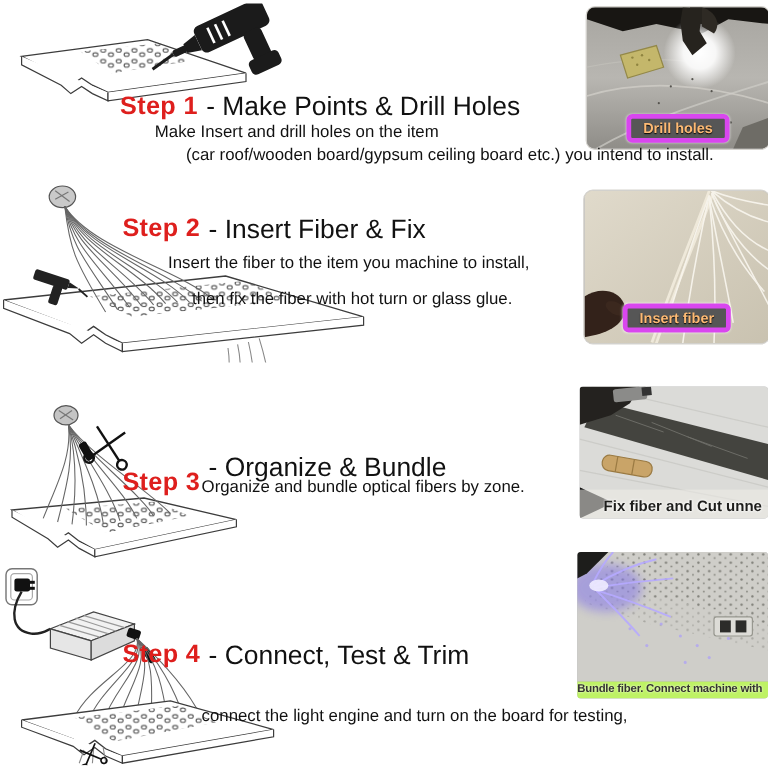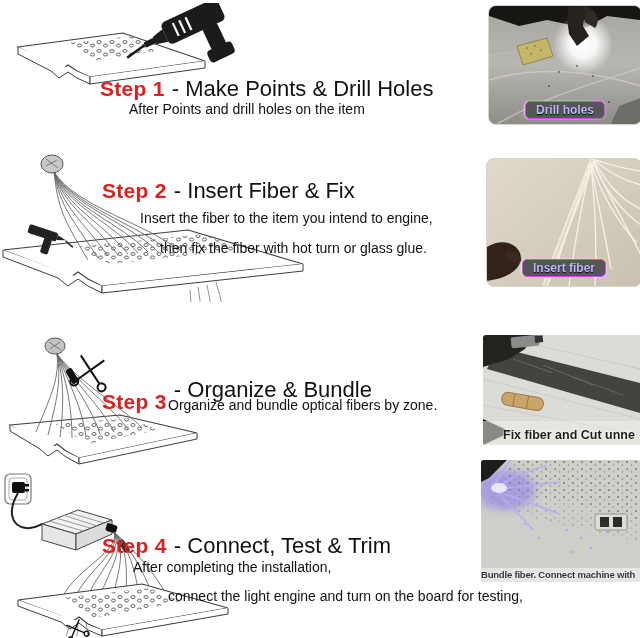--- a/index.html
+++ b/index.html
@@ -8,26 +8,26 @@
   svg.illus{position:absolute;z-index:1;}
   .step-head{position:absolute;z-index:2;display:flex;align-items:center;gap:7px;white-space:nowrap;}
   .step-label{font-size:21px;font-weight:700;color:#de1f1d;letter-spacing:.3px;}
   .step-title{font-size:22px;font-weight:400;color:#111;}
   .step-line{position:absolute;z-index:2;font-size:14px;color:#111;white-space:nowrap;}
   .photo{position:absolute;overflow:hidden;background:#bbb;}
   .photo svg{display:block;}
   .ph-round{border-radius:8px;border:1px solid #d5d3ce;}
   .ph-soft{border-radius:3px;}
   .badge{position:absolute;left:50%;transform:translateX(-50%);bottom:5px;
-         background:#565656;border:1px solid #d946ef;border-radius:5px;color:#c4b5fd;
+         background:#565656;border:4px solid #d946ef;border-radius:5px;color:#fdba74;
          font-size:12px;font-weight:700;padding:1px 10px;white-space:nowrap;
          text-shadow:0 1px 1px #000;box-shadow:0 0 2px rgba(255,255,255,.65);}
   .cap-overlay{position:absolute;left:20px;right:0;bottom:3px;font-size:12.5px;font-weight:700;
          color:#1d1d1b;white-space:nowrap;overflow:hidden;text-shadow:0 0 3px #fff,0 0 2px #fff;}
-  .cap-strip{position:absolute;left:0;right:0;bottom:0;height:14px;background:#e5e5e5;
+  .cap-strip{position:absolute;left:0;right:0;bottom:0;height:14px;background:#bef264;
          color:#35352f;font-size:9.5px;font-weight:700;letter-spacing:-.2px;line-height:14px;
          white-space:nowrap;overflow:hidden;text-shadow:0 0 2px #fff;}
 </style>
 </head>
 <body>
 
 <div class="canvas">
 
   <svg class="illus" style="left:5px;top:3px" width="235" height="105" viewBox="0 0 235 105">
     <defs>
@@ -192,40 +192,40 @@
         <line x1="6" y1="-7" x2="-7" y2="7"></line>
       <circle cx="8" cy="9" r="2.4"></circle>
         <circle cx="-9" cy="9" r="2.4"></circle>
     </g>
   </svg>
 
   <div class="step-head" style="left:100px;top:76px">
     <span class="step-label" style="color: rgb(222, 31, 29);">Step 1</span>
     <span class="step-title">- Make Points &amp; Drill Holes</span>
   </div>
-  <div class="step-line" style="left:129px;top:101px">After Points and drill holes on the item</div>
+  <div class="step-line" style="left:129px;top:101px">Make Insert and drill holes on the item</div>
+  <div class="step-line" style="left:155px;top:120px">(car roof/wooden board/gypsum ceiling board etc.) you intend to install.</div>
 
   <div class="step-head" style="left:102px;top:178px">
     <span class="step-label" style="color: rgb(222, 31, 29);">Step 2</span>
     <span class="step-title">- Insert Fiber &amp; Fix</span>
   </div>
-  <div class="step-line" style="left:140px;top:210px">Insert the fiber to the item you intend to engine,</div>
+  <div class="step-line" style="left:140px;top:210px">Insert the fiber to the item you machine to install,</div>
   <div class="step-line" style="left:160px;top:240px">then fix the fiber with hot turn or glass glue.</div>
 
   <div class="step-head" style="left:102px;top:366px">
     <span class="step-label" style="color: rgb(222, 31, 29); margin-top: 24px;">Step 3</span>
     <span class="step-title">- Organize &amp; Bundle</span>
   </div>
   <div class="step-line" style="left:168px;top:397px">Organize and bundle optical fibers by zone.</div>
 
   <div class="step-head" style="left:102px;top:533px">
     <span class="step-label" style="color: rgb(222, 31, 29);">Step 4</span>
     <span class="step-title">- Connect, Test &amp; Trim</span>
   </div>
-  <div class="step-line" style="left:133px;top:559px">After completing the installation,</div>
   <div class="step-line" style="left:168px;top:588px">connect the light engine and turn on the board for testing,</div>
 
   <div class="photo ph-round" style="left:488px;top:5px;width:152px;height:118px">
     <svg width="152" height="118" viewBox="0 0 152 118">
       <defs>
         <linearGradient id="p1bg" x1="0" y1="0" x2="0" y2="1">
           <stop offset="0" stop-color="#a7a5a0"></stop>
             <stop offset=".5" stop-color="#b8b6b1"></stop>
             <stop offset="1" stop-color="#8f8d88"></stop>
         </linearGradient>
@@ -291,21 +291,21 @@
         <path d="M104,4 C92,36 80,72 66,118"></path>
       </g>
       <g>
         <path d="M0,88 C12,80 28,82 33,94 C37,106 26,116 10,120 L0,122 Z" fill="#33221a"></path>
         <ellipse cx="26" cy="98" rx="9" ry="5" fill="#3b281e" transform="rotate(28 26 98)"></ellipse>
       </g>
     </svg>
     <div class="badge" style="bottom:9px">Insert fiber</div>
   </div>
 
-  <div class="photo ph-soft" style="left:483px;top:335px;width:157px;height:110px">
+  <div class="photo ph-soft" style="left:483px;top:322px;width:157px;height:110px">
     <svg width="157" height="110" viewBox="0 0 157 110">
       <rect width="157" height="110" fill="#dbdbd8"></rect>
       <g stroke="#c8c8c4" stroke-width="1" opacity=".8">
         <line x1="0" y1="28" x2="157" y2="64"></line>
           <line x1="0" y1="44" x2="157" y2="84"></line>
         <line x1="10" y1="0" x2="157" y2="34"></line>
           <line x1="0" y1="70" x2="157" y2="100"></line>
       </g>
       <polygon points="14,12 157,48 157,78 4,34" fill="#44443f"></polygon>
       <g stroke="#8a8a84" stroke-width=".8" opacity=".6">

